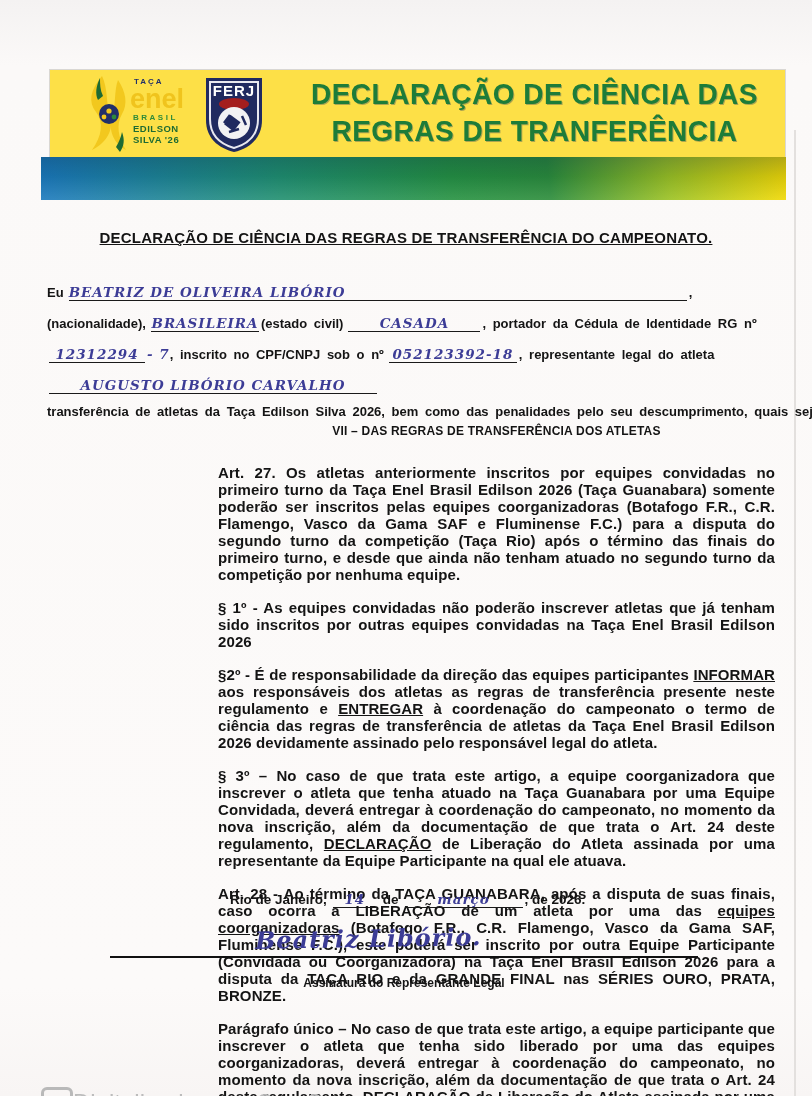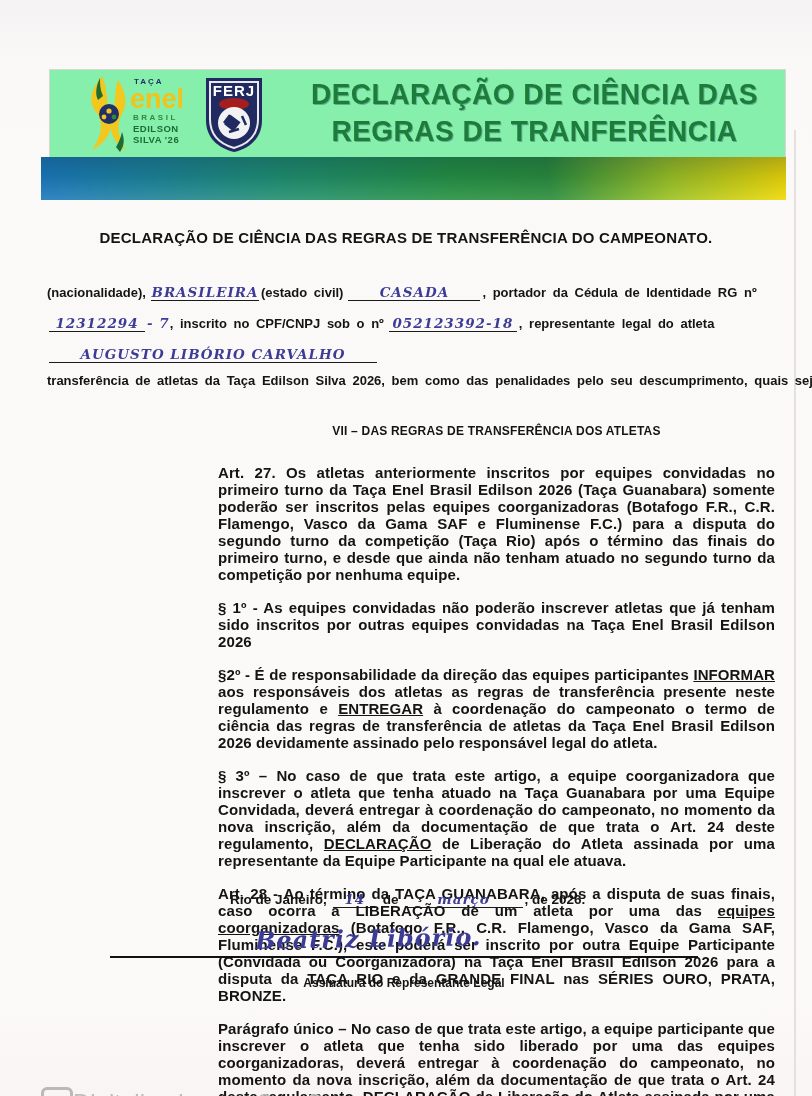--- a/index.html
+++ b/index.html
@@ -5,40 +5,40 @@
   html,body{margin:0;padding:0;}
   body{
     width:812px;height:1096px;position:relative;overflow:hidden;
     background:linear-gradient(180deg,#f4f2f2 0%,#fbf9f8 6%,#fcfaf9 90%,#f8f5f4 100%);
     font-family:"Liberation Sans",sans-serif;color:#141414;
   }
   .page-edge{position:absolute;top:130px;bottom:0;right:16px;width:2px;background:#e3e0de;}
 
   
   .banner{position:absolute;left:49px;top:69px;width:737px;height:97px;
-    background:#86efac;border:1px solid #d9d7d3;box-sizing:border-box;}
+    background:#fde047;border:1px solid #d9d7d3;box-sizing:border-box;}
   .banner-logos{position:absolute;left:30px;top:2px;display:flex;align-items:center;gap:10px;}
   .banner-title{position:absolute;left:240px;right:6px;top:6px;text-align:center;
     font-weight:bold;font-size:28px;line-height:34px;letter-spacing:.5px;
     color:var(--accent-green,#1d7c39);
     text-shadow:1px 1px 0 rgba(23,54,98,.35);
     transform:scaleY(1.08);transform-origin:top;}
   
   .stripe{position:absolute;left:41px;top:157px;width:745px;height:43px;
     background:linear-gradient(83deg,#1a79bd 0%,#1f8f6e 32%,#24913f 55%,#2a8c38 68%,#9cc21f 84%,#f5da00 100%);}
   .stripe::after{content:"";position:absolute;inset:0;
     background:linear-gradient(180deg,rgba(10,40,70,.28) 0%,rgba(10,40,70,.12) 45%,rgba(255,255,255,.10) 100%);}
 
   
   .enel-logo{position:relative;width:112px;height:84px;}
   .ferj-logo{width:64px;height:80px;}
 
   
   .doc-title{position:absolute;top:229px;left:0;width:100%;text-align:center;
-    font-size:15px;font-weight:bold;letter-spacing:.2px;}
+    font-size:15px;font-weight:bold;letter-spacing:.2px;text-decoration:underline;}
 
   
   .form-lines{position:absolute;left:47px;top:270px;width:730px;font-size:13px;font-weight:bold;}
   .form-line{height:31px;display:flex;align-items:flex-end;white-space:nowrap;}
   .form-line .print{word-spacing:3px;padding:0 3px 1px 0;}
   .blank{display:inline-flex;justify-content:center;align-items:flex-end;
     border-bottom:1.6px solid #1a1a1a;margin:0 2px;height:22px;box-sizing:border-box;}
   .hand{font-family:"DejaVu Serif",serif;font-style:italic;font-weight:bold;
     color:var(--ink-blue,#3c3c96);font-size:13.5px;letter-spacing:1px;white-space:nowrap;}
   .hand.plain{border:none;padding-bottom:1px;}
@@ -111,20 +111,27 @@
       <div>DECLARAÇÃO DE CIÊNCIA DAS</div>
       <div>REGRAS DE TRANFERÊNCIA</div>
     </div>
   </div>
   <div class="stripe"></div>
 
   <div class="doc-title">DECLARAÇÃO DE CIÊNCIA DAS REGRAS DE TRANSFERÊNCIA DO CAMPEONATO.</div>
 
   <div class="form-lines">
       <div class="form-line">
+        <span class="print">Eu</span>
+        <span class="blank" style="width: 618px; justify-content: flex-start;">
+          <span class="hand">BEATRIZ DE OLIVEIRA LIBÓRIO</span>
+        </span>
+        <span class="print">,</span>
+      </div>
+      <div class="form-line">
         <span class="print">(nacionalidade),</span>
         <span class="blank" style="width: 108px;">
           <span class="hand">BRASILEIRA</span>
         </span>
         <span class="print">(estado civil)</span>
         <span class="blank" style="width: 132px;">
           <span class="hand">CASADA</span>
         </span>
         <span class="print">, portador da Cédula de Identidade RG nº</span>
       </div>

